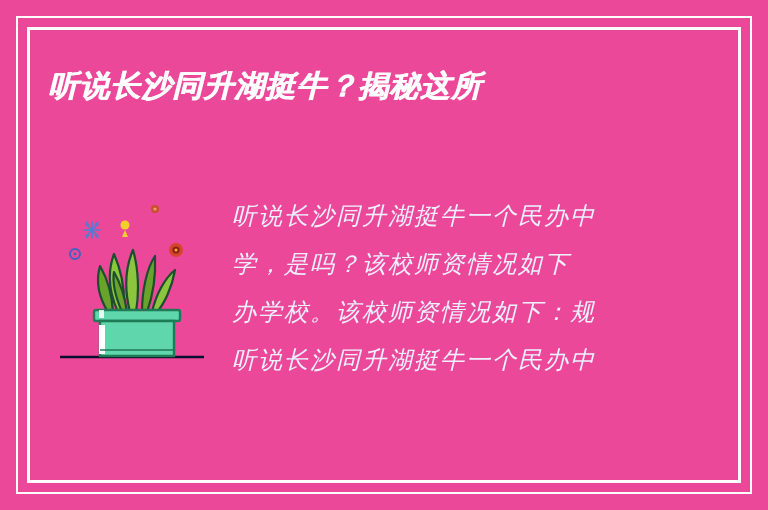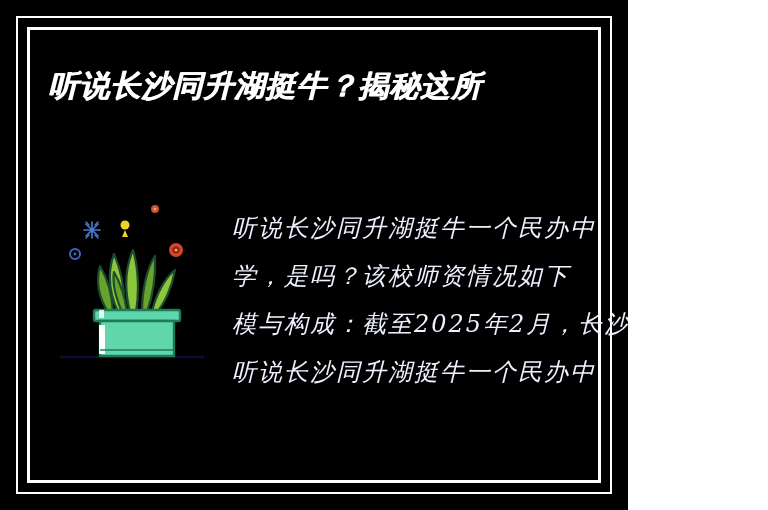--- a/index.html
+++ b/index.html
@@ -8,23 +8,23 @@
   }
   body {
     width: 768px;
     height: 510px;
     overflow: hidden;
     font-family: "Liberation Sans", "DejaVu Sans", sans-serif;
   }
 
   #poster {
     position: relative;
-    width: 628px;
+    width: 768px;
     height: 510px;
-    background: #000000;
+    background: #ec4899;
     overflow: hidden;
   }
 
   
   .frame-outer {
     position: absolute;
     left: 16px;
     top: 16px;
     right: 16px;
     bottom: 16px;
@@ -69,21 +69,21 @@
     top: 192px;
     width: 170px;
     height: 185px;
   }
   .illustration svg { display: block; }
 
   
   .body-block {
     position: absolute;
     left: 232px;
-    top: 204px;
+    top: 192px;
     width: 420px;
   }
   .body-line {
     color: #eef0ff;
     font-family: "DejaVu Serif", "Liberation Serif", serif;
     font-size: 24px;
     font-style: italic;
     font-weight: normal;
     line-height: 48px;
     letter-spacing: 2px;
@@ -158,17 +158,17 @@
         <rect x="47" y="133" width="6" height="29" fill="#ffffff"></rect>
         <rect x="47" y="118" width="5" height="8" fill="#ffffff" opacity="0.85"></rect>
         <line x1="48" y1="158" x2="122" y2="158" stroke="#1f7a56" stroke-width="1.6"></line>
       </g>
     </svg>
   </div>
 
   <div class="body-block">
     <div class="body-line">听说长沙同升湖挺牛一个民办中</div>
     <div class="body-line">学，是吗？该校师资情况如下</div>
-    <div class="body-line">模与构成：截至2025年2月，长沙</div>
+    <div class="body-line">办学校。该校师资情况如下：规</div>
     <div class="body-line">听说长沙同升湖挺牛一个民办中</div>
   </div>
 
 </div>
 
 </body></html>

